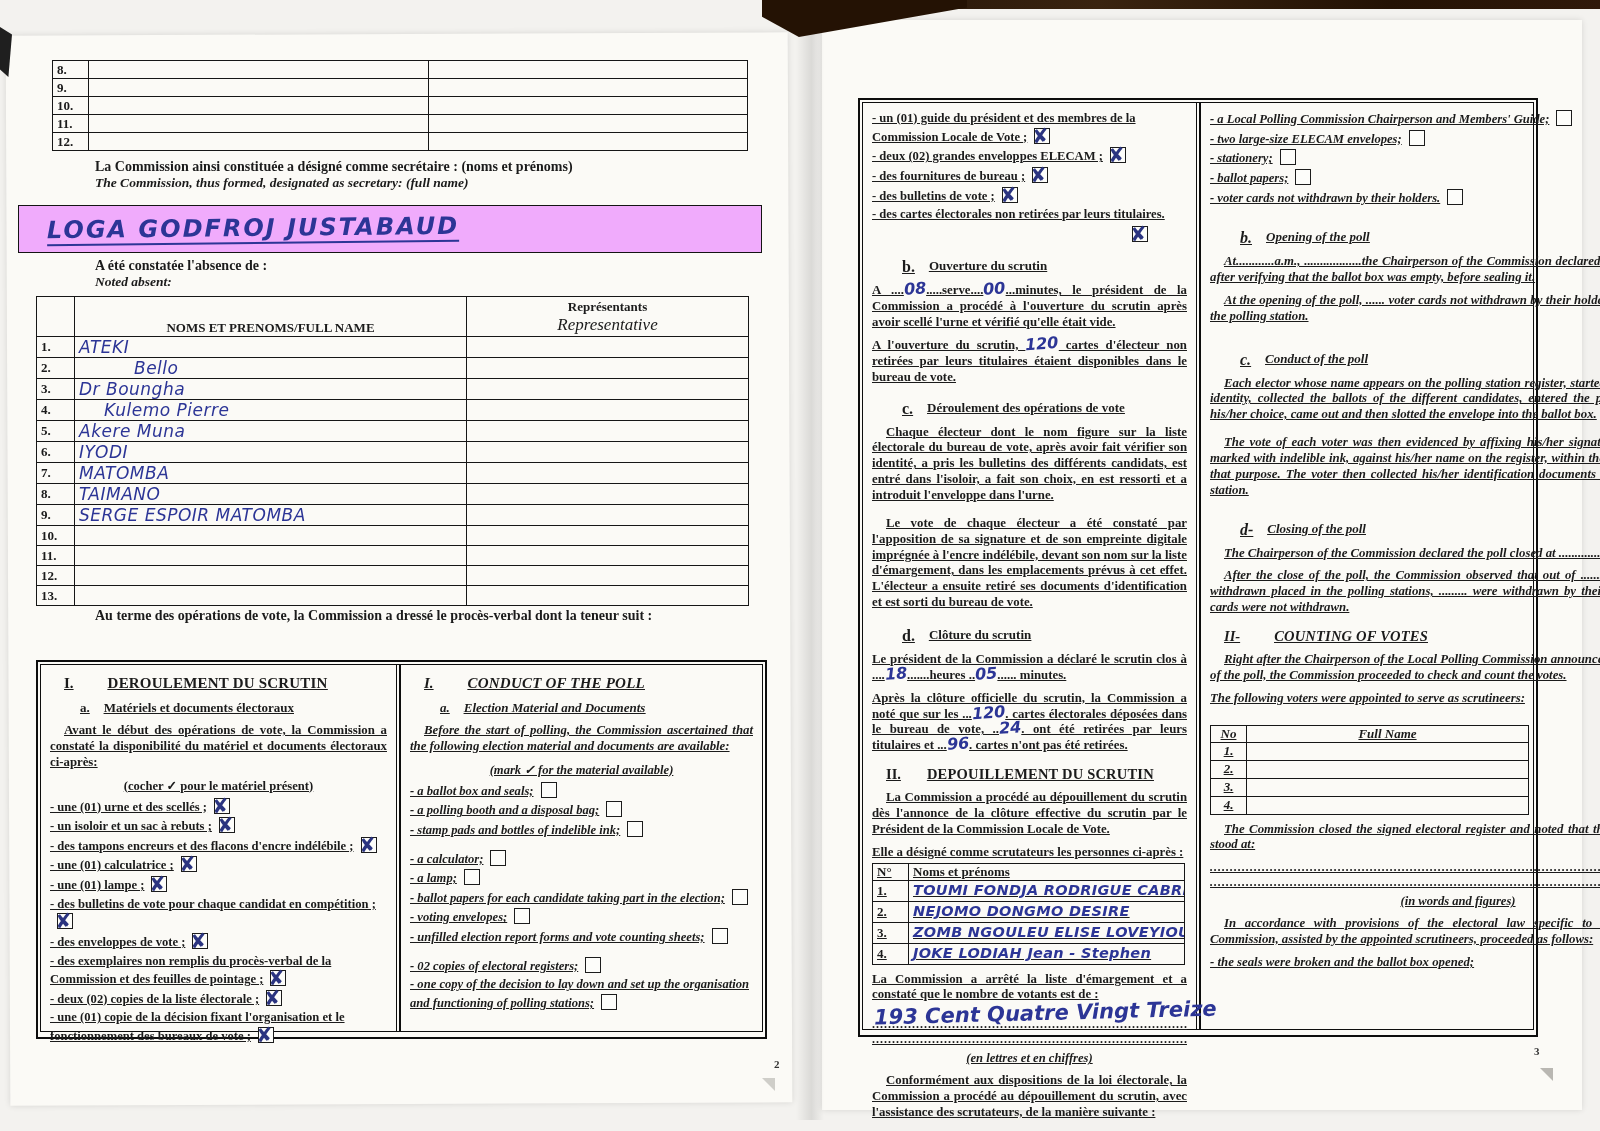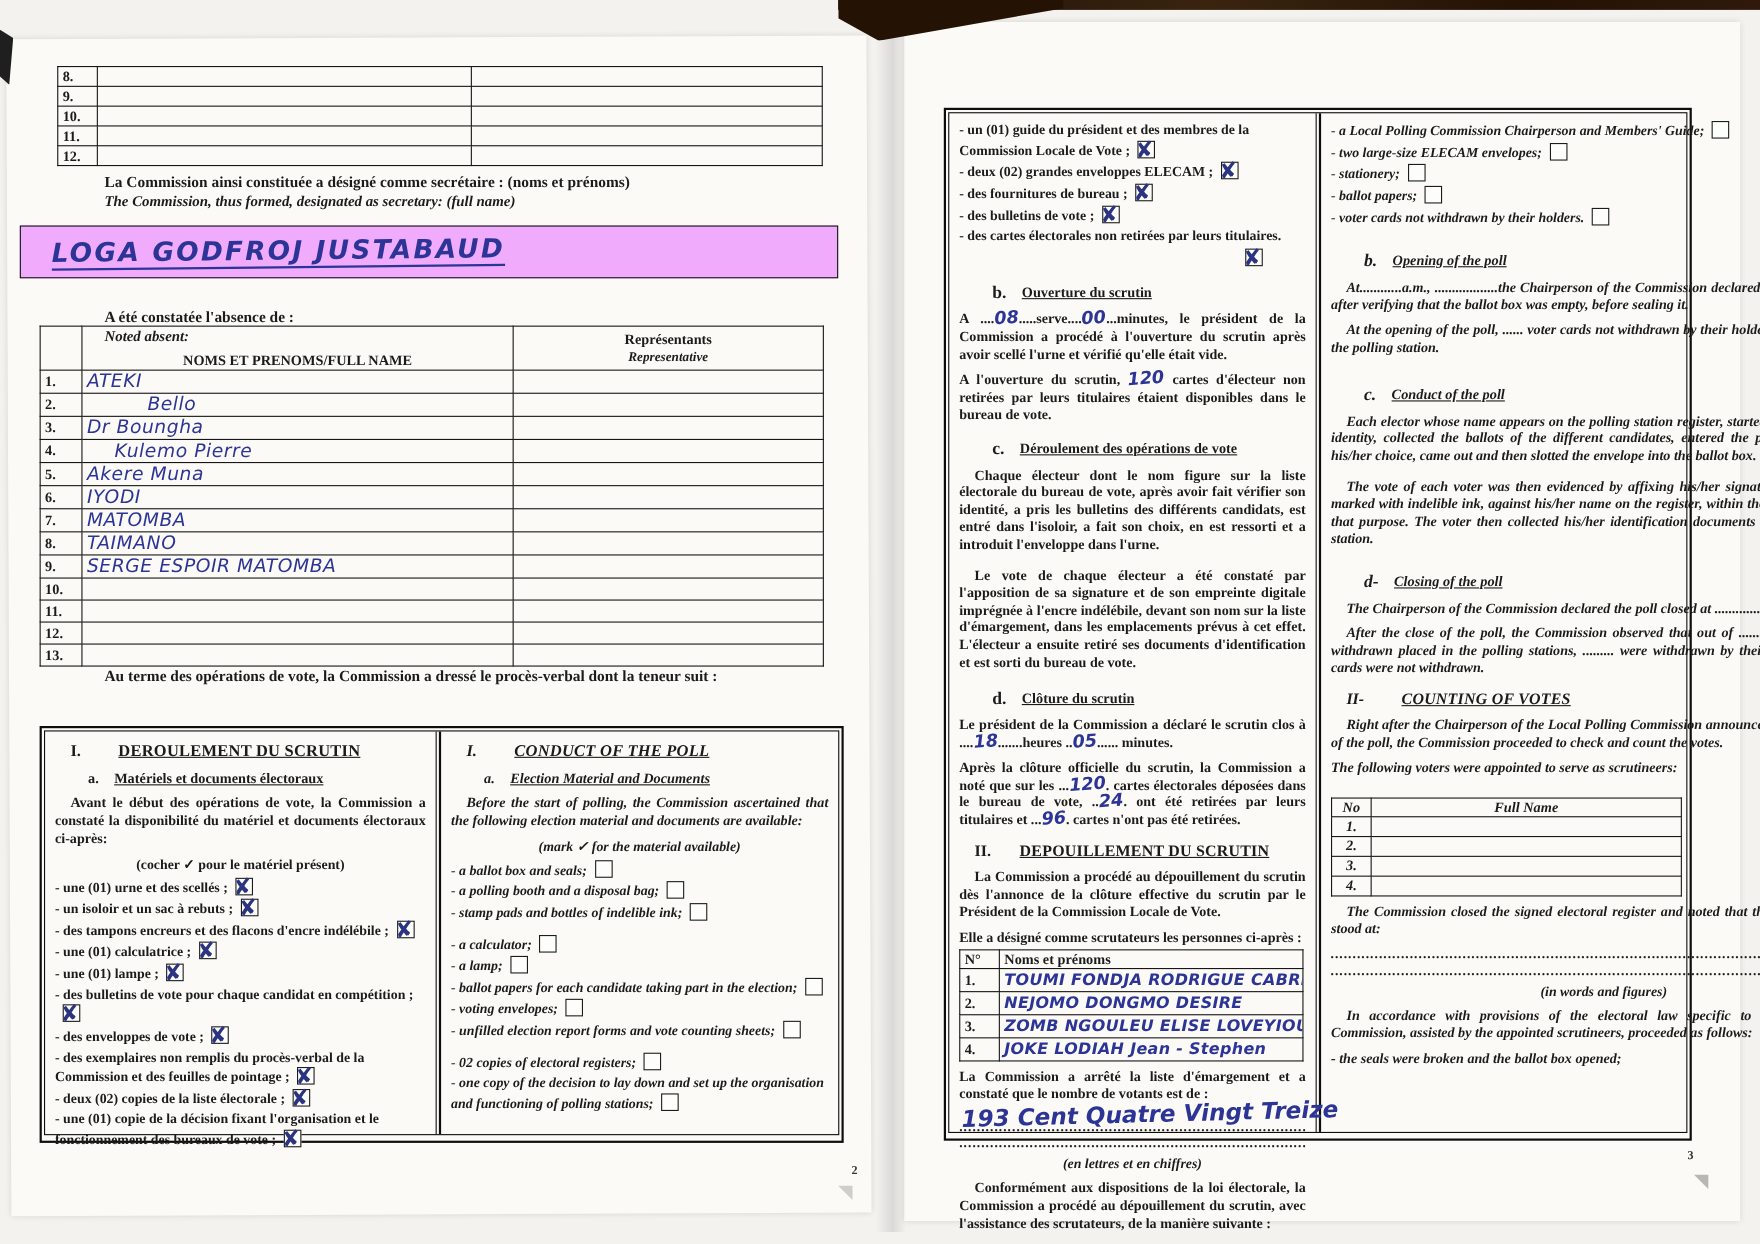--- a/index.html
+++ b/index.html
@@ -31,21 +31,21 @@
   .subrow{display:flex;gap:14px;padding-left:30px;margin:8px 0 6px 0;}
   .note{font-weight:700;text-align:center;font-size:12.6px;margin:4px 0;}
   .item{font-size:12.6px;line-height:1.4;margin:1px 0;}
   .itx{display:inline;}
   .cb{display:inline-block;width:14px;height:14px;border:1.6px solid #1c1c1c;vertical-align:-3px;
       margin-left:7px;position:relative;background:#fdfdfa;}
   .mk{position:absolute;left:-3px;top:-7px;font-style:normal;font-size:20px;font-weight:700;
       color:#2b3480;font-family:"DejaVu Sans",sans-serif;transform:rotate(-6deg);}
   .hw{font-family:"DejaVu Sans",sans-serif;font-style:italic;color:#2c3596;}
   .hw-num{display:inline-block;font-size:16px;font-weight:700;transform:rotate(-4deg);line-height:0;}
-  .dbox{border:2.5px solid #0d0d0d;}
+  .dbox{border:2.5px solid #0d0d0d;text-decoration:underline;}
   .dbox-in{border:1.4px solid #0d0d0d;margin:2px;height:calc(100% - 4px - 2.8px);box-sizing:border-box;
       display:flex;}
   .col{box-sizing:border-box;padding:6px 9px;}
   .col-l{border-right:1.3px solid #0d0d0d;}
   .col-r{border-left:2.3px solid #0d0d0d;margin-left:2px;}
   .pagenum{position:absolute;font-size:11px;font-weight:700;color:#333;}
   .dogear{position:absolute;width:0;height:0;border-left:13px solid transparent;border-top:13px solid #b9b7b2;}
   .dotline{font-size:12px;letter-spacing:1px;color:#222;overflow:hidden;white-space:nowrap;height:15px;}
   .overlay-wrap{position:relative;}
   .hw-big{position:absolute;left:2px;top:-16px;font-size:21px;white-space:nowrap;transform:rotate(-1.5deg);}
@@ -103,39 +103,39 @@
 
   <div class="blk" style="left:95px;top:159px;width:650px;">
     <div class="fr" style="font-size:14px;">La Commission ainsi constituée a désigné comme secrétaire : (noms et prénoms)</div>
     <div class="en" style="font-size:13.5px;">The Commission, thus formed, designated as secretary: (full name)</div>
   </div>
 
   <div class="blk" style="left:18px;top:205px;width:742px;height:46px;border:1.6px solid #141414;background:#f0abfc;">
     <span class="hw" style="font-size:24px;font-weight:700;letter-spacing:2px;margin:8px 0 0 28px;display:inline-block;border-bottom:2px solid #2c3596;transform:rotate(-.6deg);">LOGA GODFROJ JUSTABAUD</span>
   </div>
 
-  <div class="blk" style="left:95px;top:258px;width:500px;margin-top:24px;">
+  <div class="blk" style="left:95px;top:258px;width:500px;">
     <div class="fr" style="font-size:14px;">A été constatée l'absence de :</div>
     <div class="en" style="font-size:13.5px;">Noted absent:</div>
   </div>
 
   <div class="blk" style="left:36px;top:296px;">
     <table style="width:712px;">
       <colgroup>
           <col style="width:38px">
           <col style="width:392px">
           <col style="width:282px">
         </colgroup>
       <tbody>
           <tr style="height:40px;">
         <td></td>
         <td style="text-align:center;vertical-align:bottom;font-weight:700;">NOMS ET PRENOMS/FULL NAME</td>
         <td style="text-align:center;vertical-align:middle;">
           <div class="fr" style="font-size:13px;">Représentants</div>
-          <div class="en" style="font-size:12px;font-weight:700;">Representative</div>
+          <div class="en" style="font-size:17px;font-weight:400;">Representative</div>
         </td>
       </tr>
       <tr style="height:20px;">
             <td class="numc">1.</td>
             <td class="name-cell"><span class="hw">ATEKI</span></td>
             <td></td>
           </tr>
       <tr style="height:20px;">
             <td class="numc">2.</td>
             <td class="name-cell"><span class="hw" style="padding-left:55px;">Bello</span></td>

